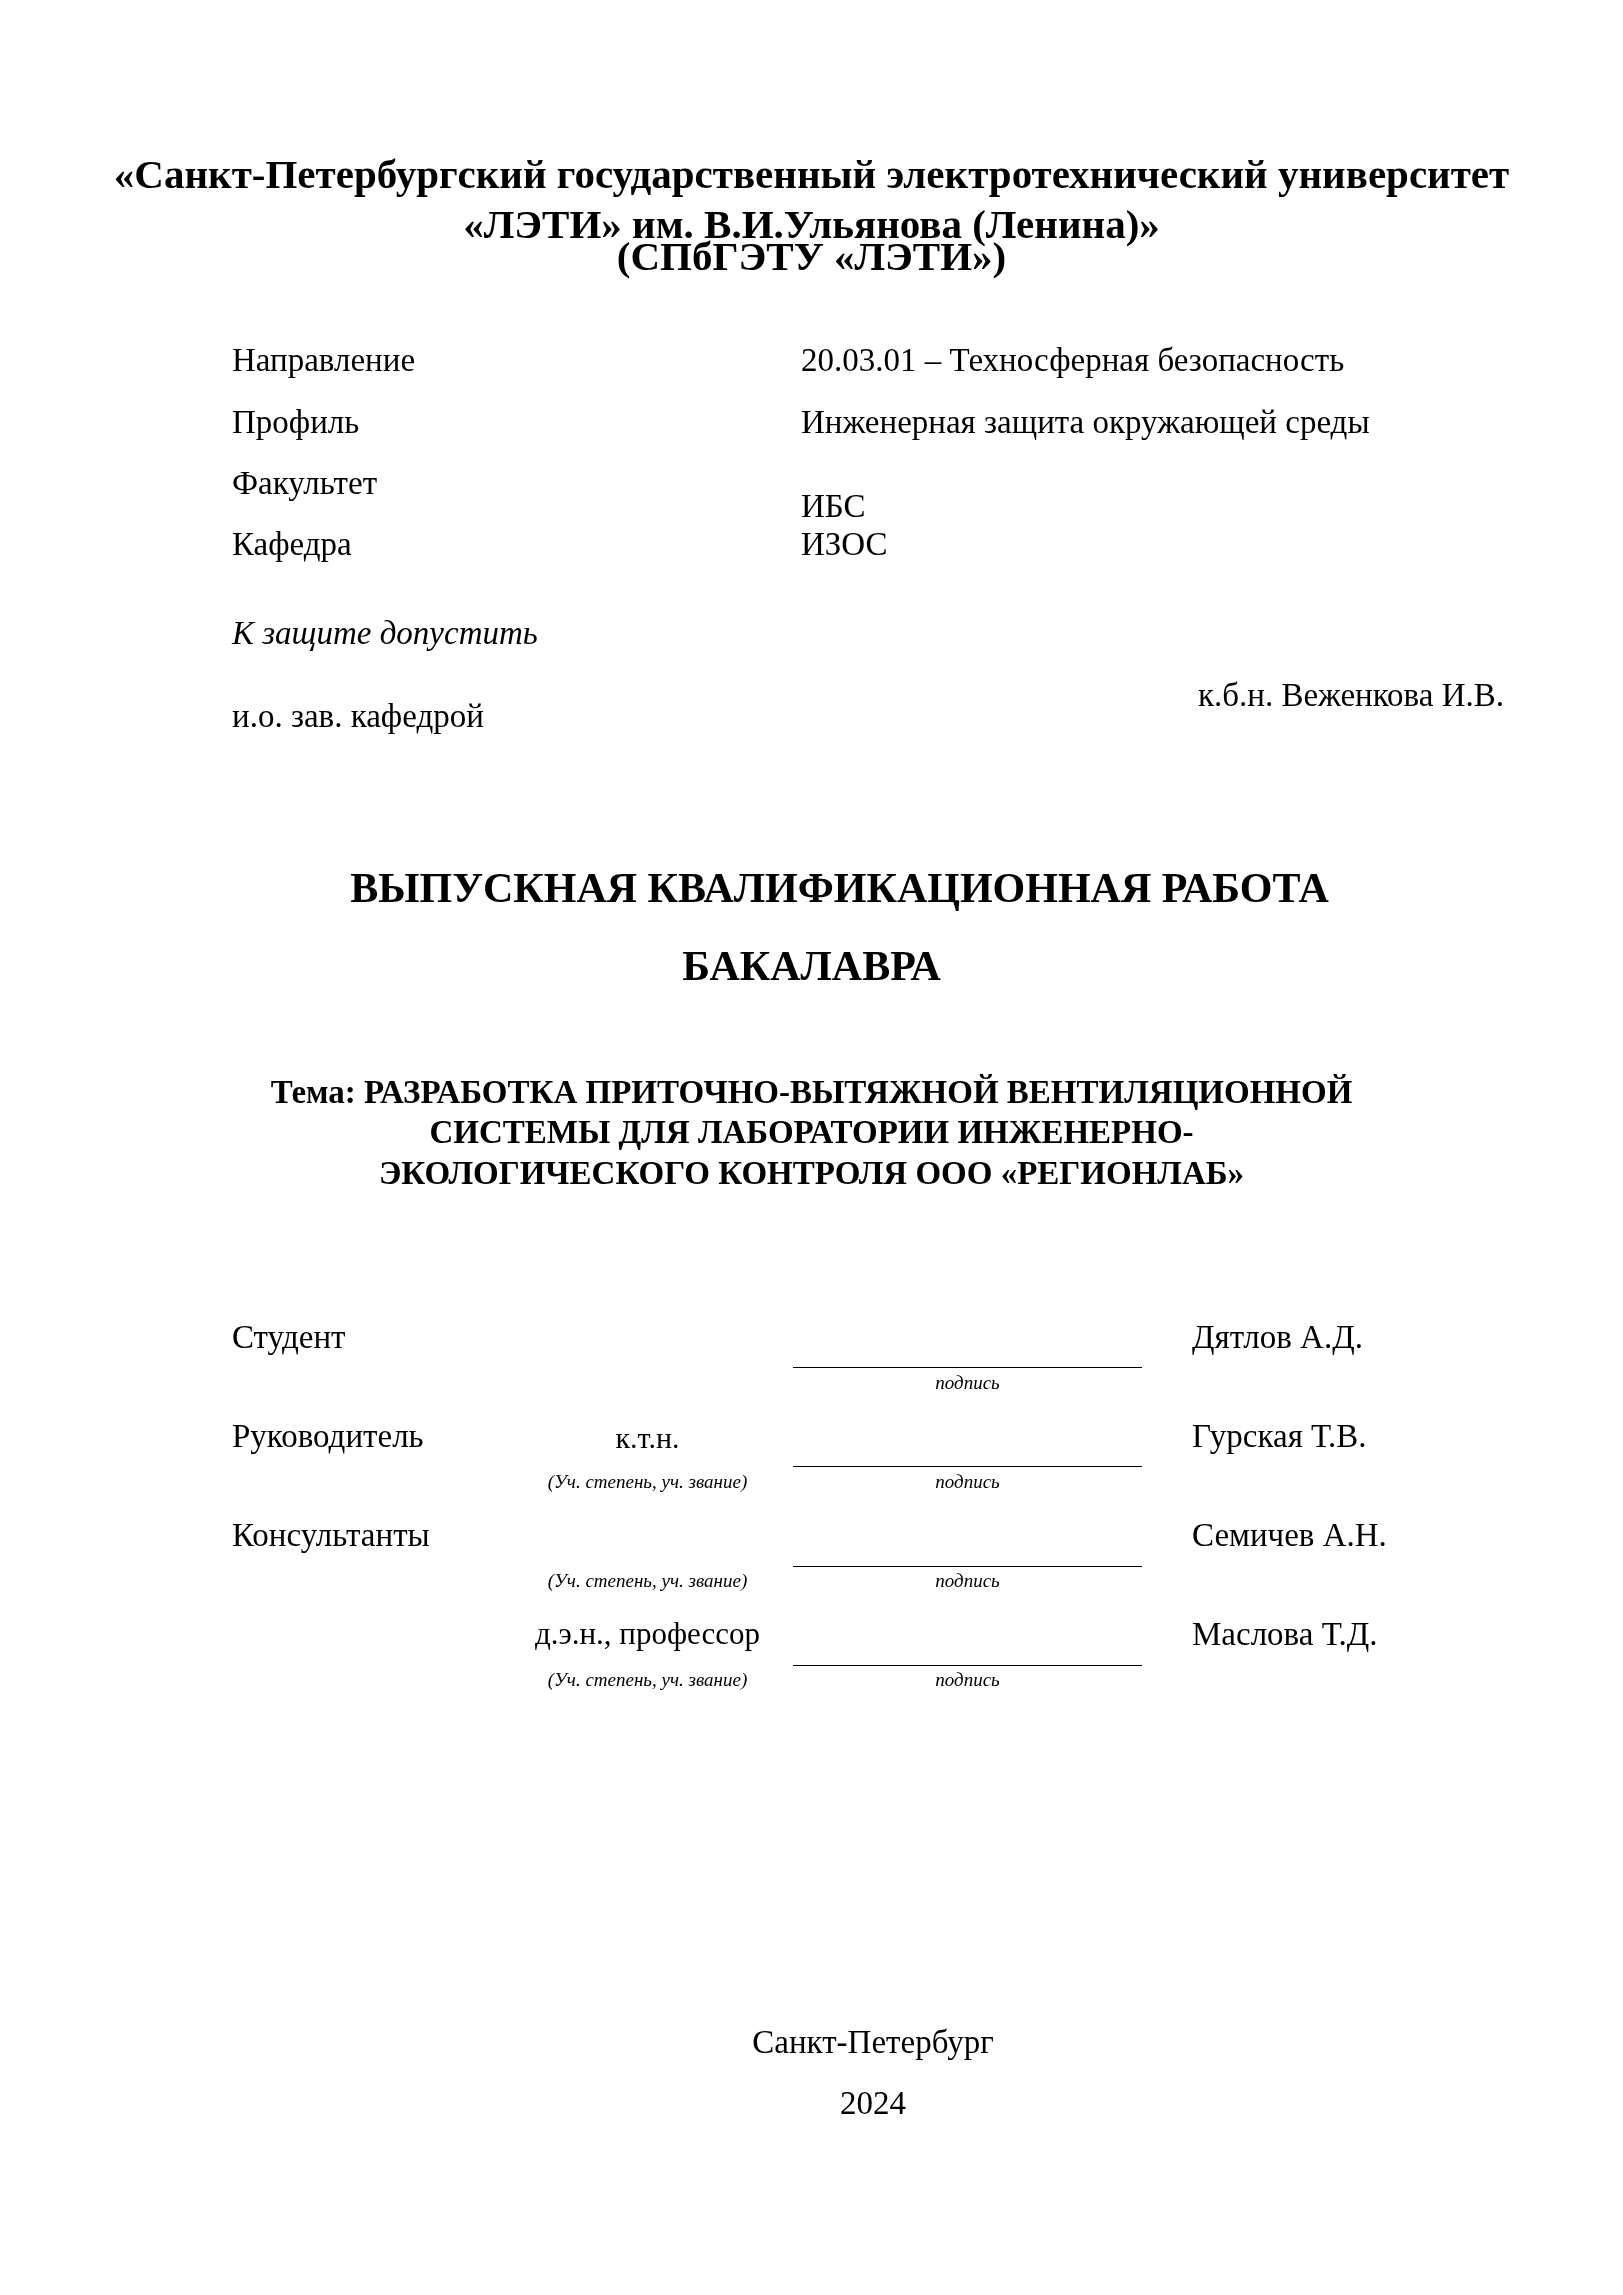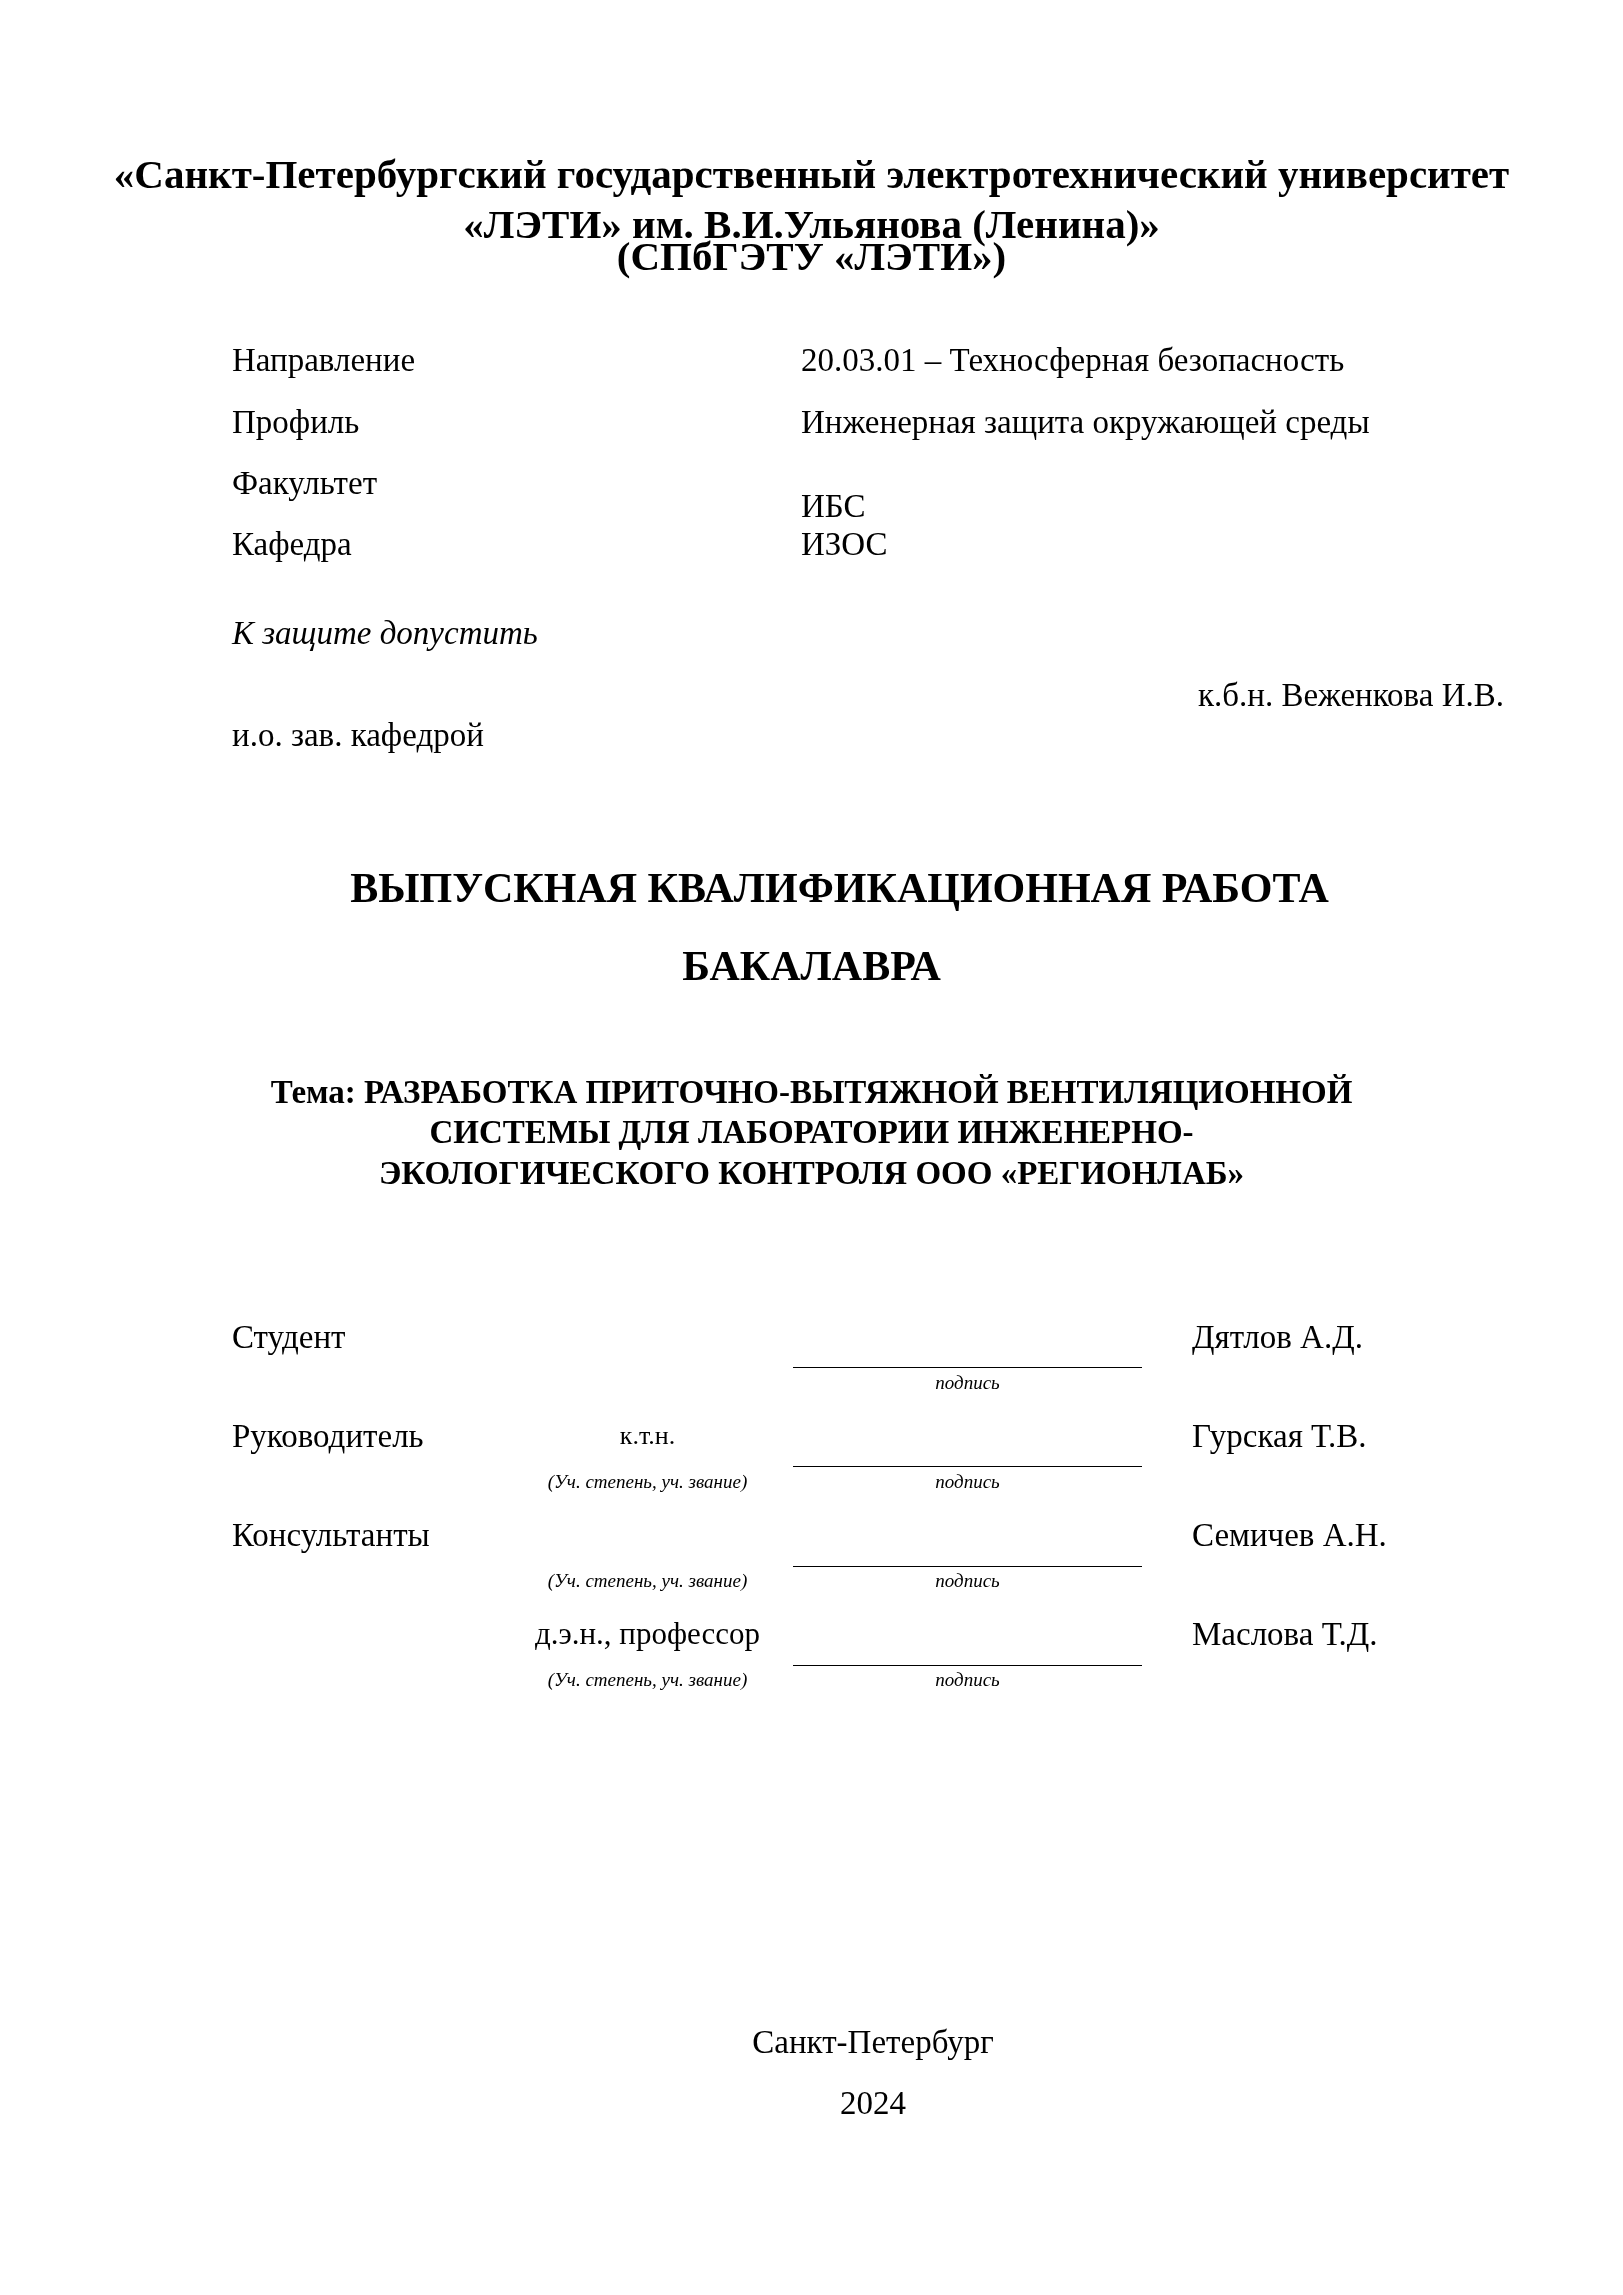--- a/index.html
+++ b/index.html
@@ -29,37 +29,37 @@
 <div class="abs field-label" style="top:342px;">Направление</div>
 <div class="abs field-value" style="top:342px;">20.03.01 – Техносферная безопасность</div>
 <div class="abs field-label" style="top:404px;">Профиль</div>
 <div class="abs field-value" style="top:404px;">Инженерная защита окружающей среды</div>
 <div class="abs field-label" style="top:465px;">Факультет</div>
 <div class="abs field-value" style="top:488px;">ИБС</div>
 <div class="abs field-label" style="top:526px;">Кафедра</div>
 <div class="abs field-value" style="top:526px;">ИЗОС</div>
 
 <div class="abs text42 italic" style="left:232px; top:615px;">К защите допустить</div>
-<div class="abs text42" style="left:232px; top:717px;">и.о. зав. кафедрой</div>
+<div class="abs text42" style="left:232px; top:698px;">и.о. зав. кафедрой</div>
 <div class="abs text42" style="right:119px; top:677px;">к.б.н. Веженкова И.В.</div>
 
 <div class="abs title" style="top:864px;padding-left:28px;">ВЫПУСКНАЯ КВАЛИФИКАЦИОННАЯ РАБОТА</div>
 <div class="abs title" style="top:942px;">БАКАЛАВРА</div>
 
 <div class="abs topic" style="top:1065px;">Тема: РАЗРАБОТКА ПРИТОЧНО-ВЫТЯЖНОЙ ВЕНТИЛЯЦИОННОЙ</div>
 <div class="abs topic" style="top:1105px;">СИСТЕМЫ ДЛЯ ЛАБОРАТОРИИ ИНЖЕНЕРНО-</div>
 <div class="abs topic" style="top:1146px;">ЭКОЛОГИЧЕСКОГО КОНТРОЛЯ ООО «РЕГИОНЛАБ»</div>
 
 <div class="abs text42" style="left:232px; top:1319px;">Студент</div>
 <div class="sig-line" style="top:1367px;"></div>
 <div class="abs sig-caption center" style="left:793px; width:349px; top:1372px;">подпись</div>
 <div class="abs text42" style="left:1192px; top:1319px;">Дятлов А.Д.</div>
 
 <div class="abs text42" style="left:232px; top:1418px;">Руководитель</div>
-<div class="abs center" style="left:518px; width:259px; top:1421px; font-size:26px;">к.т.н.</div>
+<div class="abs center" style="left:518px; width:259px; top:1421px; font-size:30px;">к.т.н.</div>
 <div class="abs sig-caption center" style="left:518px; width:259px; top:1471px;">(Уч. степень, уч. звание)</div>
 <div class="sig-line" style="top:1466px;"></div>
 <div class="abs sig-caption center" style="left:793px; width:349px; top:1471px;">подпись</div>
 <div class="abs text42" style="left:1192px; top:1418px;">Гурская Т.В.</div>
 
 <div class="abs text42" style="left:232px; top:1517px;">Консультанты</div>
 <div class="abs sig-caption center" style="left:518px; width:259px; top:1570px;">(Уч. степень, уч. звание)</div>
 <div class="sig-line" style="top:1566px;"></div>
 <div class="abs sig-caption center" style="left:793px; width:349px; top:1570px;">подпись</div>
 <div class="abs text42" style="left:1192px; top:1517px;">Семичев А.Н.</div>

